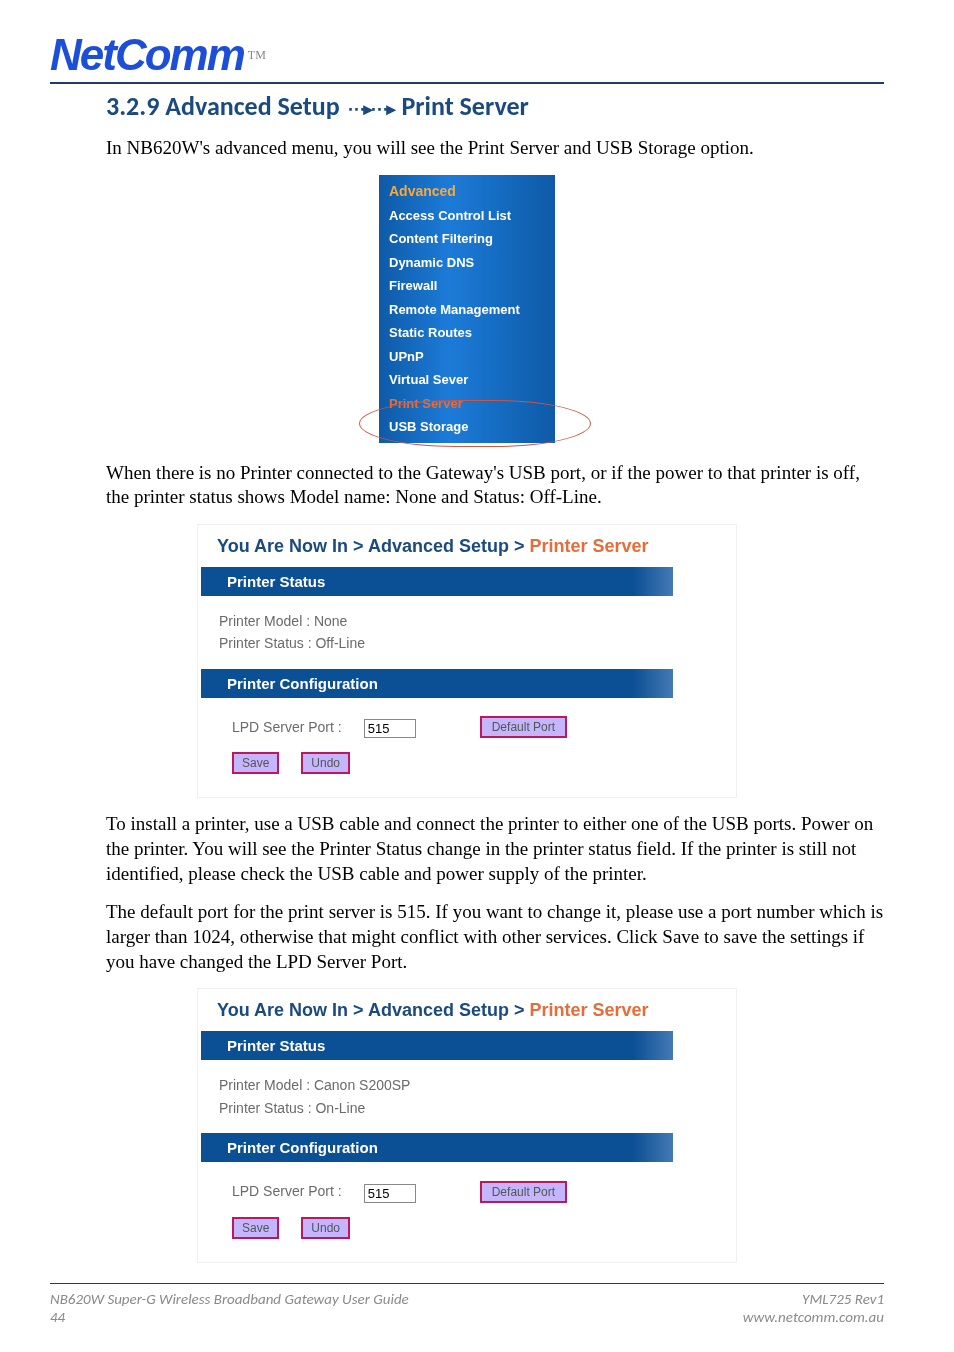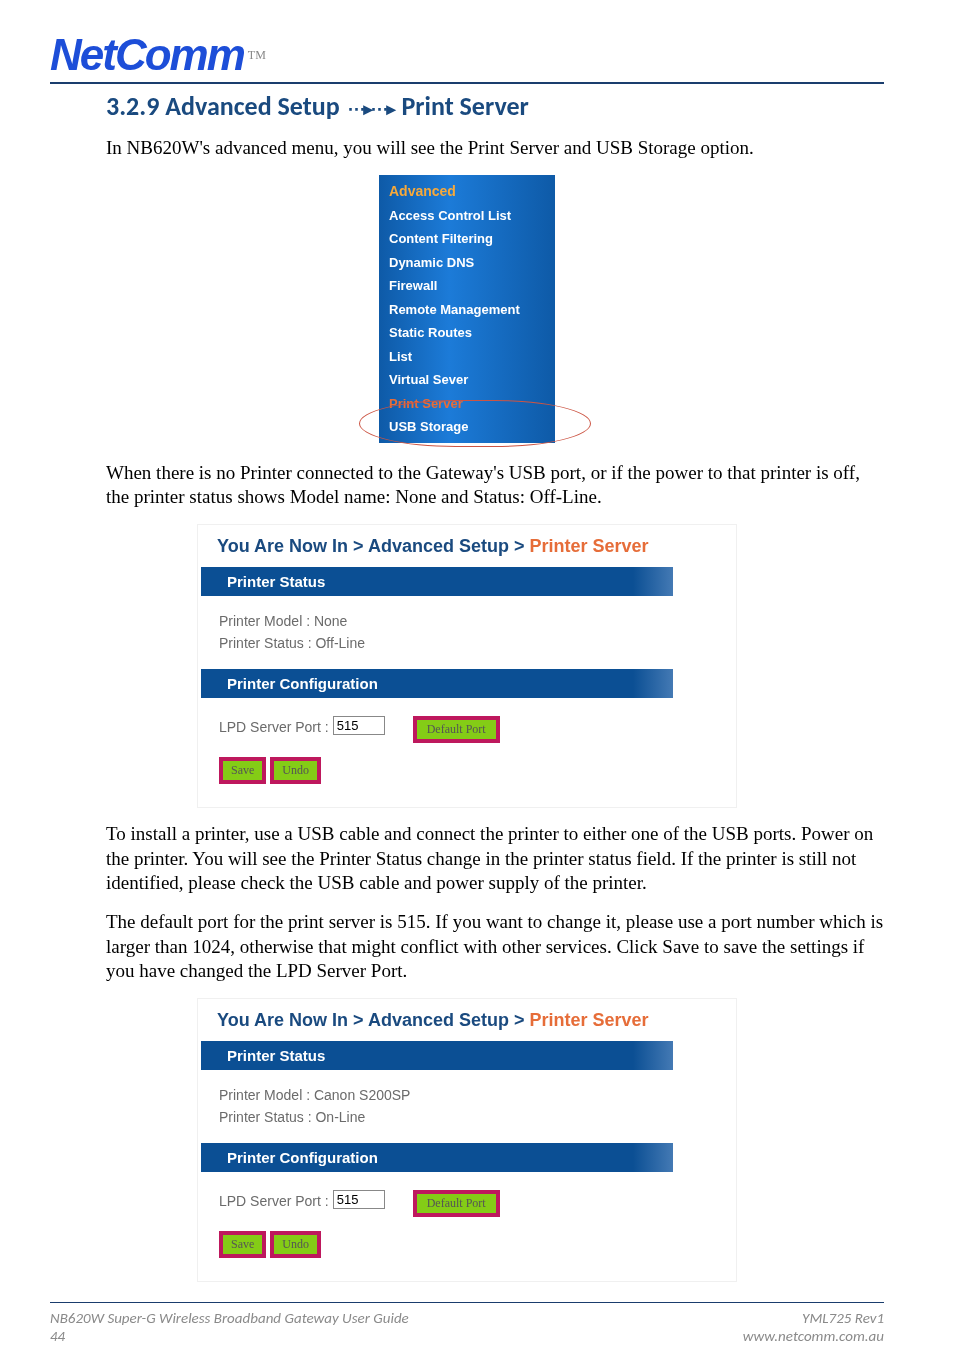--- a/index.html
+++ b/index.html
@@ -128,36 +128,36 @@
     padding: 14px 0 14px 18px;
   }
   .gray-line {
     font-family: Arial, sans-serif;
     font-size: 14px;
     color: #6b6b6b;
     line-height: 1.6;
   }
   .form-row {
     display: flex;
-    align-items: flex-start;
-    gap: 4px;
-    margin: 4px 0;
+    align-items: flex-end;
+    gap: 22px;
+    margin: 4px 13px;
   }
   .input-small {
     width: 44px;
     border: 1px solid #888;
     font-family: Arial, sans-serif;
     font-size: 13px;
     padding: 1px 3px;
     background:#fff;
   }
   .btn {
-    border: 4px solid #be185d;
-    background: #84cc16;
-    font-family: Liberation Serif, serif;
+    border: 2px solid #be185d;
+    background: #c4b5fd;
+    font-family: Liberation Sans, sans-serif;
     font-size: 12px;
     color: #555;
     padding: 2px 10px;
     cursor: pointer;
   }
   .btn.small { padding: 2px 8px; }
   hr.bottom-rule {
     border: none;
     border-top: 1.5px solid #1a3d6d;
     margin: 20px 0 6px 0;
@@ -195,21 +195,21 @@
 
   <div class="center-block">
     <div class="menu-box">
       <div class="menu-row head">Advanced</div>
       <div class="menu-row">Access Control List</div>
       <div class="menu-row">Content Filtering</div>
       <div class="menu-row">Dynamic DNS</div>
       <div class="menu-row">Firewall</div>
       <div class="menu-row">Remote Management</div>
       <div class="menu-row">Static Routes</div>
-      <div class="menu-row">List</div>
+      <div class="menu-row">UPnP</div>
       <div class="menu-row">Virtual Sever</div>
       <div class="menu-row highlight">Print  Server</div>
       <div class="menu-row">USB Storage</div>
       <div class="circ"></div>
     </div>
   </div>
 
   <p class="body-text">When there is no Printer connected to the Gateway's USB port, or if the power to that printer is off, the printer status shows Model name: None and Status: Off-Line.</p>
 
   <div class="panel-wrap">

